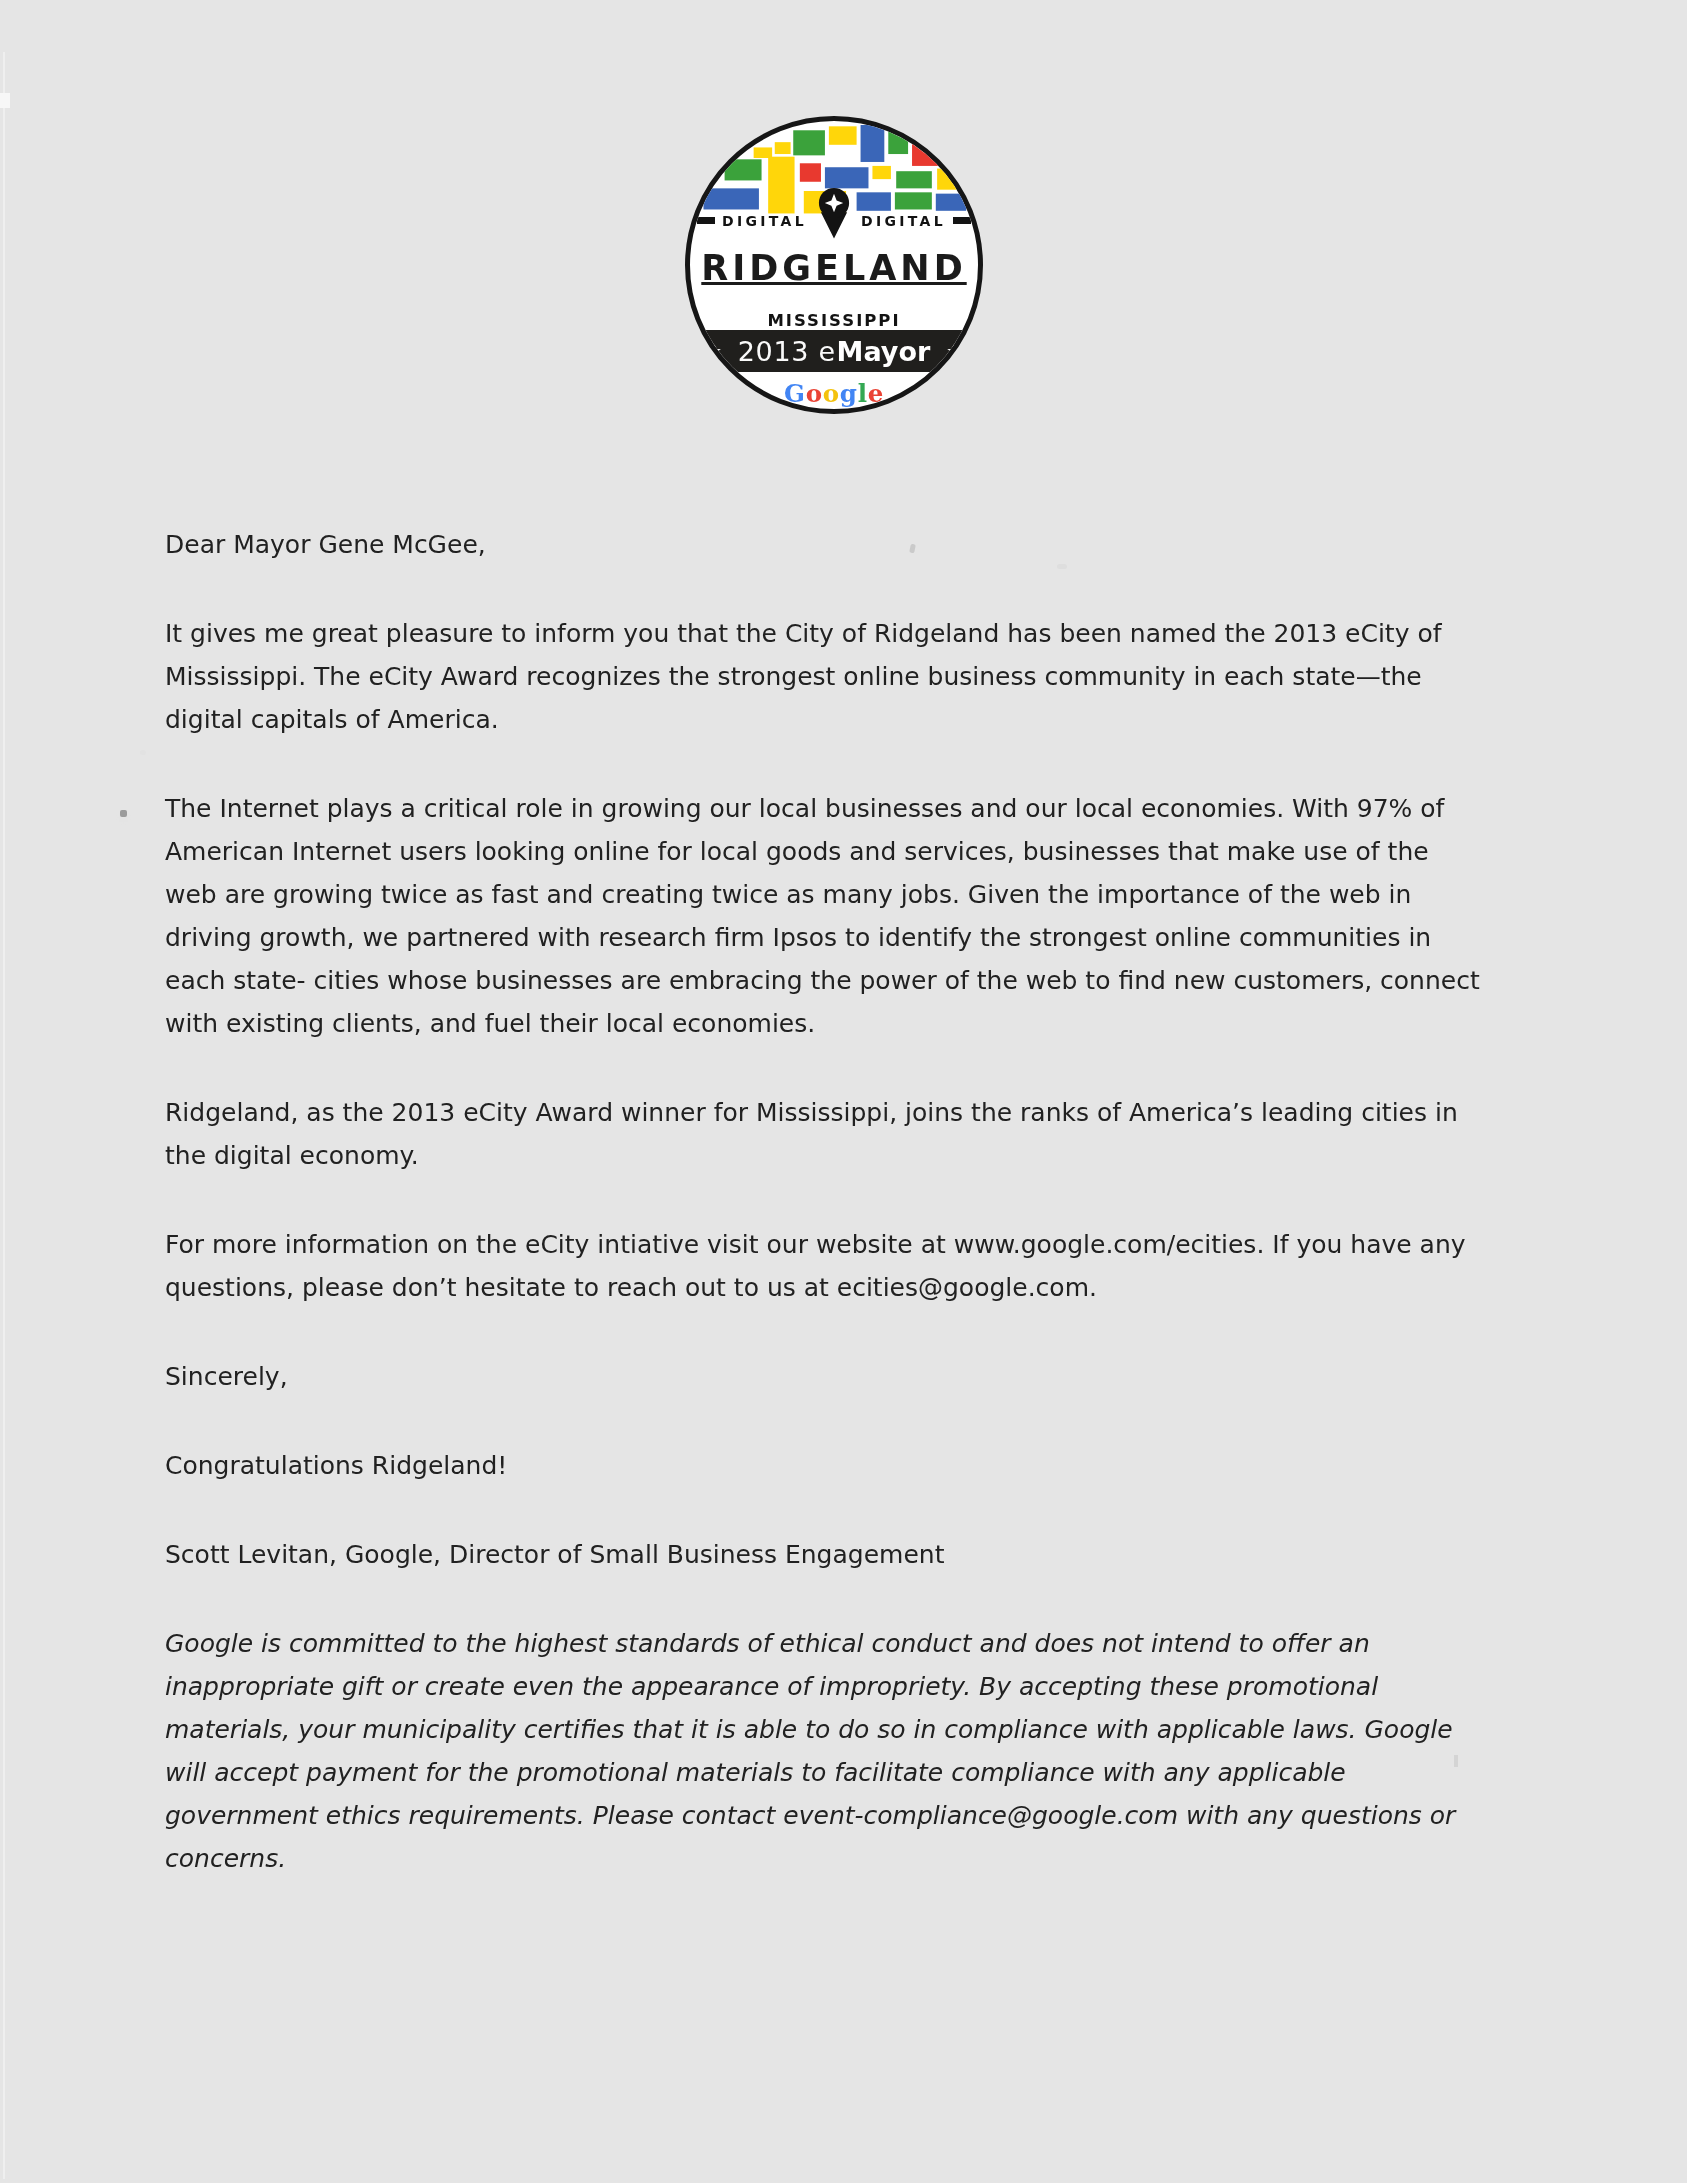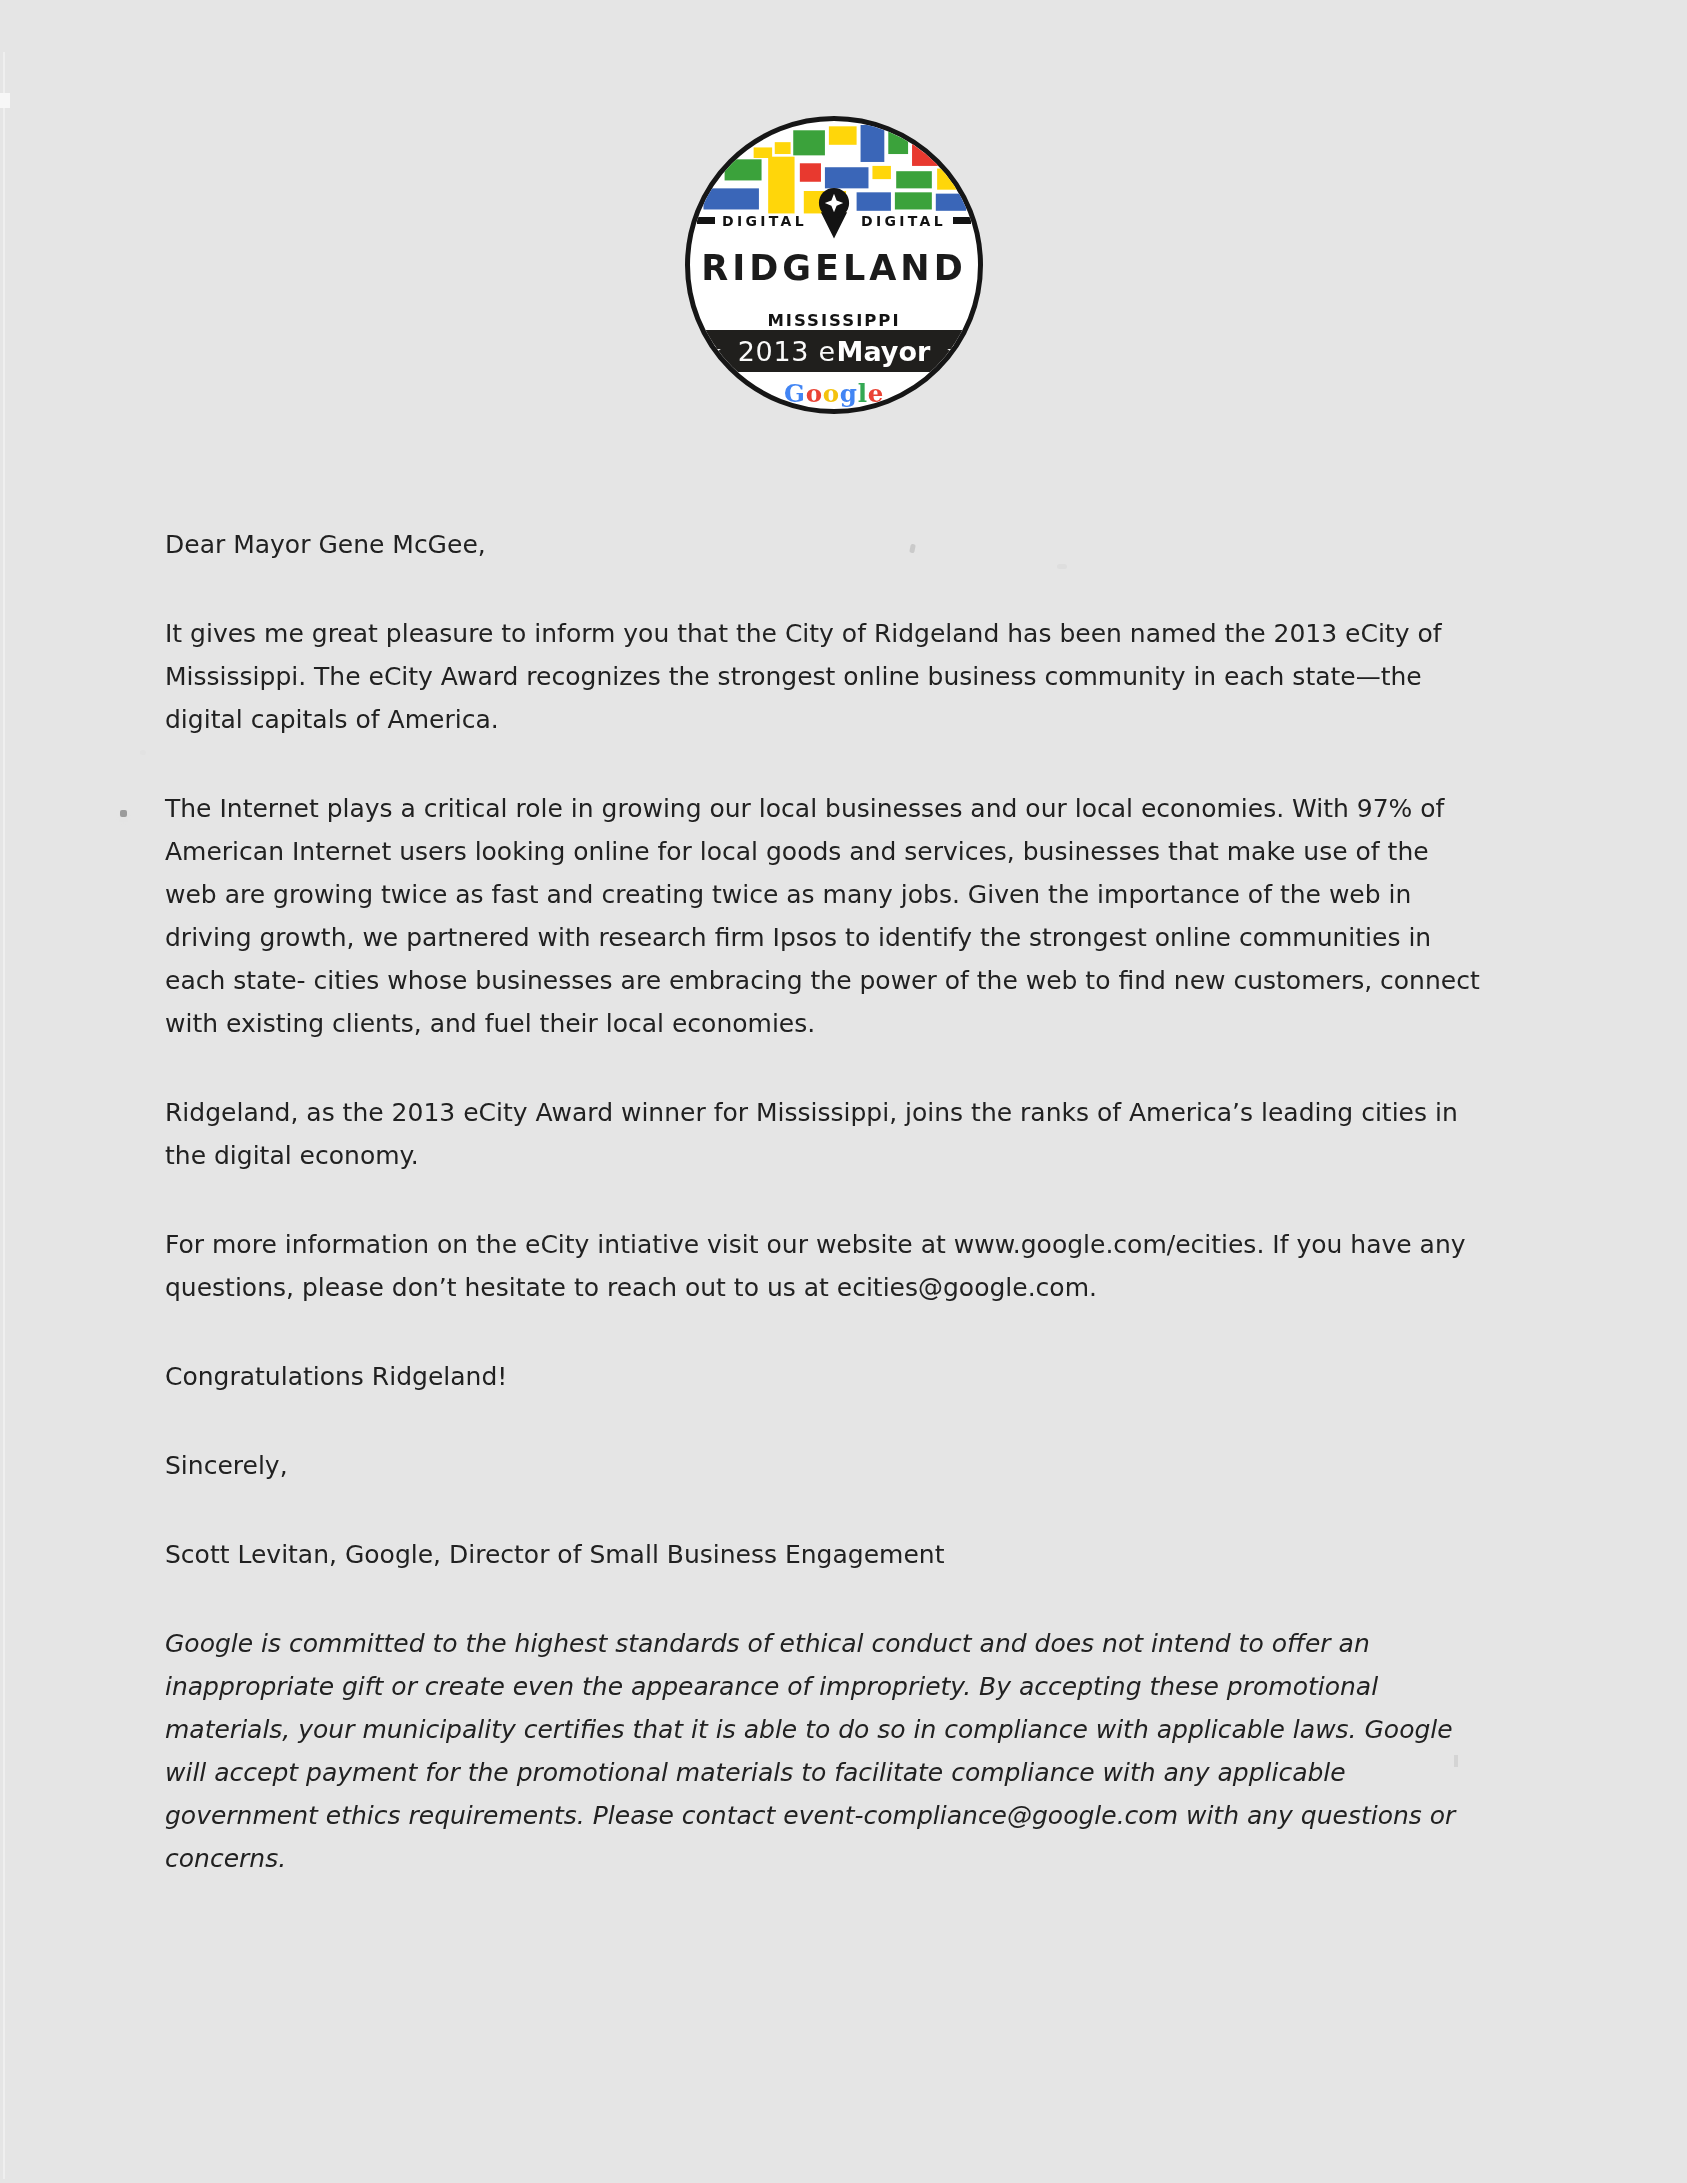--- a/index.html
+++ b/index.html
@@ -35,21 +35,21 @@
   .dc-word{
     font-size:14px;font-weight:800;letter-spacing:3.3px;color:#131313;
     padding:0 6.6px;white-space:nowrap;
   }
   .dc-gap{width:41px;flex:0 0 auto;}
 
   .pin{position:absolute;top:66px;left:50%;transform:translateX(-50%);z-index:3;}
 
   .city-name{
     position:absolute;top:127px;left:0;right:0;text-align:center;
-    font-size:35px;font-weight:800;letter-spacing:4px;color:#1b1b1b;white-space:nowrap;
+    font-size:35px;font-weight:800;letter-spacing:4px;color:#1b1b1b;white-space:nowrap;text-decoration:underline;
   }
 
   .state-row{
     position:absolute;top:191px;left:10.6px;right:10.6px;height:16px;
     display:flex;align-items:center;justify-content:center;flex-direction:column;
   }
   .state-bar{flex:1 1 auto;height:6px;background:#131313;}
   .state-word{
     font-size:16.5px;font-weight:800;letter-spacing:2px;color:#131313;padding:0 8px;white-space:nowrap;
   }
@@ -151,20 +151,20 @@
 
     </div>
   </div>
 
   <div class="letter">
     <p>Dear Mayor Gene McGee,</p>
     <p>It gives me great pleasure to inform you that the City of Ridgeland has been named the 2013 eCity of Mississippi. The eCity Award recognizes the strongest online business community in each state—the digital capitals of America.</p>
     <p>The Internet plays a critical role in growing our local businesses and our local economies. With 97% of American Internet users looking online for local goods and services, businesses that make use of the web are growing twice as fast and creating twice as many jobs. Given the importance of the web in driving growth, we partnered with research firm Ipsos to identify the strongest online communities in each state- cities whose businesses are embracing the power of the web to find new customers, connect with existing clients, and fuel their local economies.</p>
     <p>Ridgeland, as the 2013 eCity Award winner for Mississippi, joins the ranks of America’s leading cities in the digital economy.</p>
     <p>For more information on the eCity intiative visit our website at www.google.com/ecities. If you have any questions, please don’t hesitate to reach out to us at ecities@google.com.</p>
+    <p>Sincerely,</p>
     <p>Congratulations Ridgeland!</p>
-    <p>Sincerely,</p>
     <p>Scott Levitan, Google, Director of Small Business Engagement</p>
     <p class="disclaimer">Google is committed to the highest standards of ethical conduct and does not intend to offer an inappropriate gift or create even the appearance of impropriety. By accepting these promotional materials, your municipality certifies that it is able to do so in compliance with applicable laws. Google will accept payment for the promotional materials to facilitate compliance with any applicable government ethics requirements. Please contact event-compliance@google.com with any questions or concerns.</p>
   </div>
 
 </div>
 
 
 </body></html>

